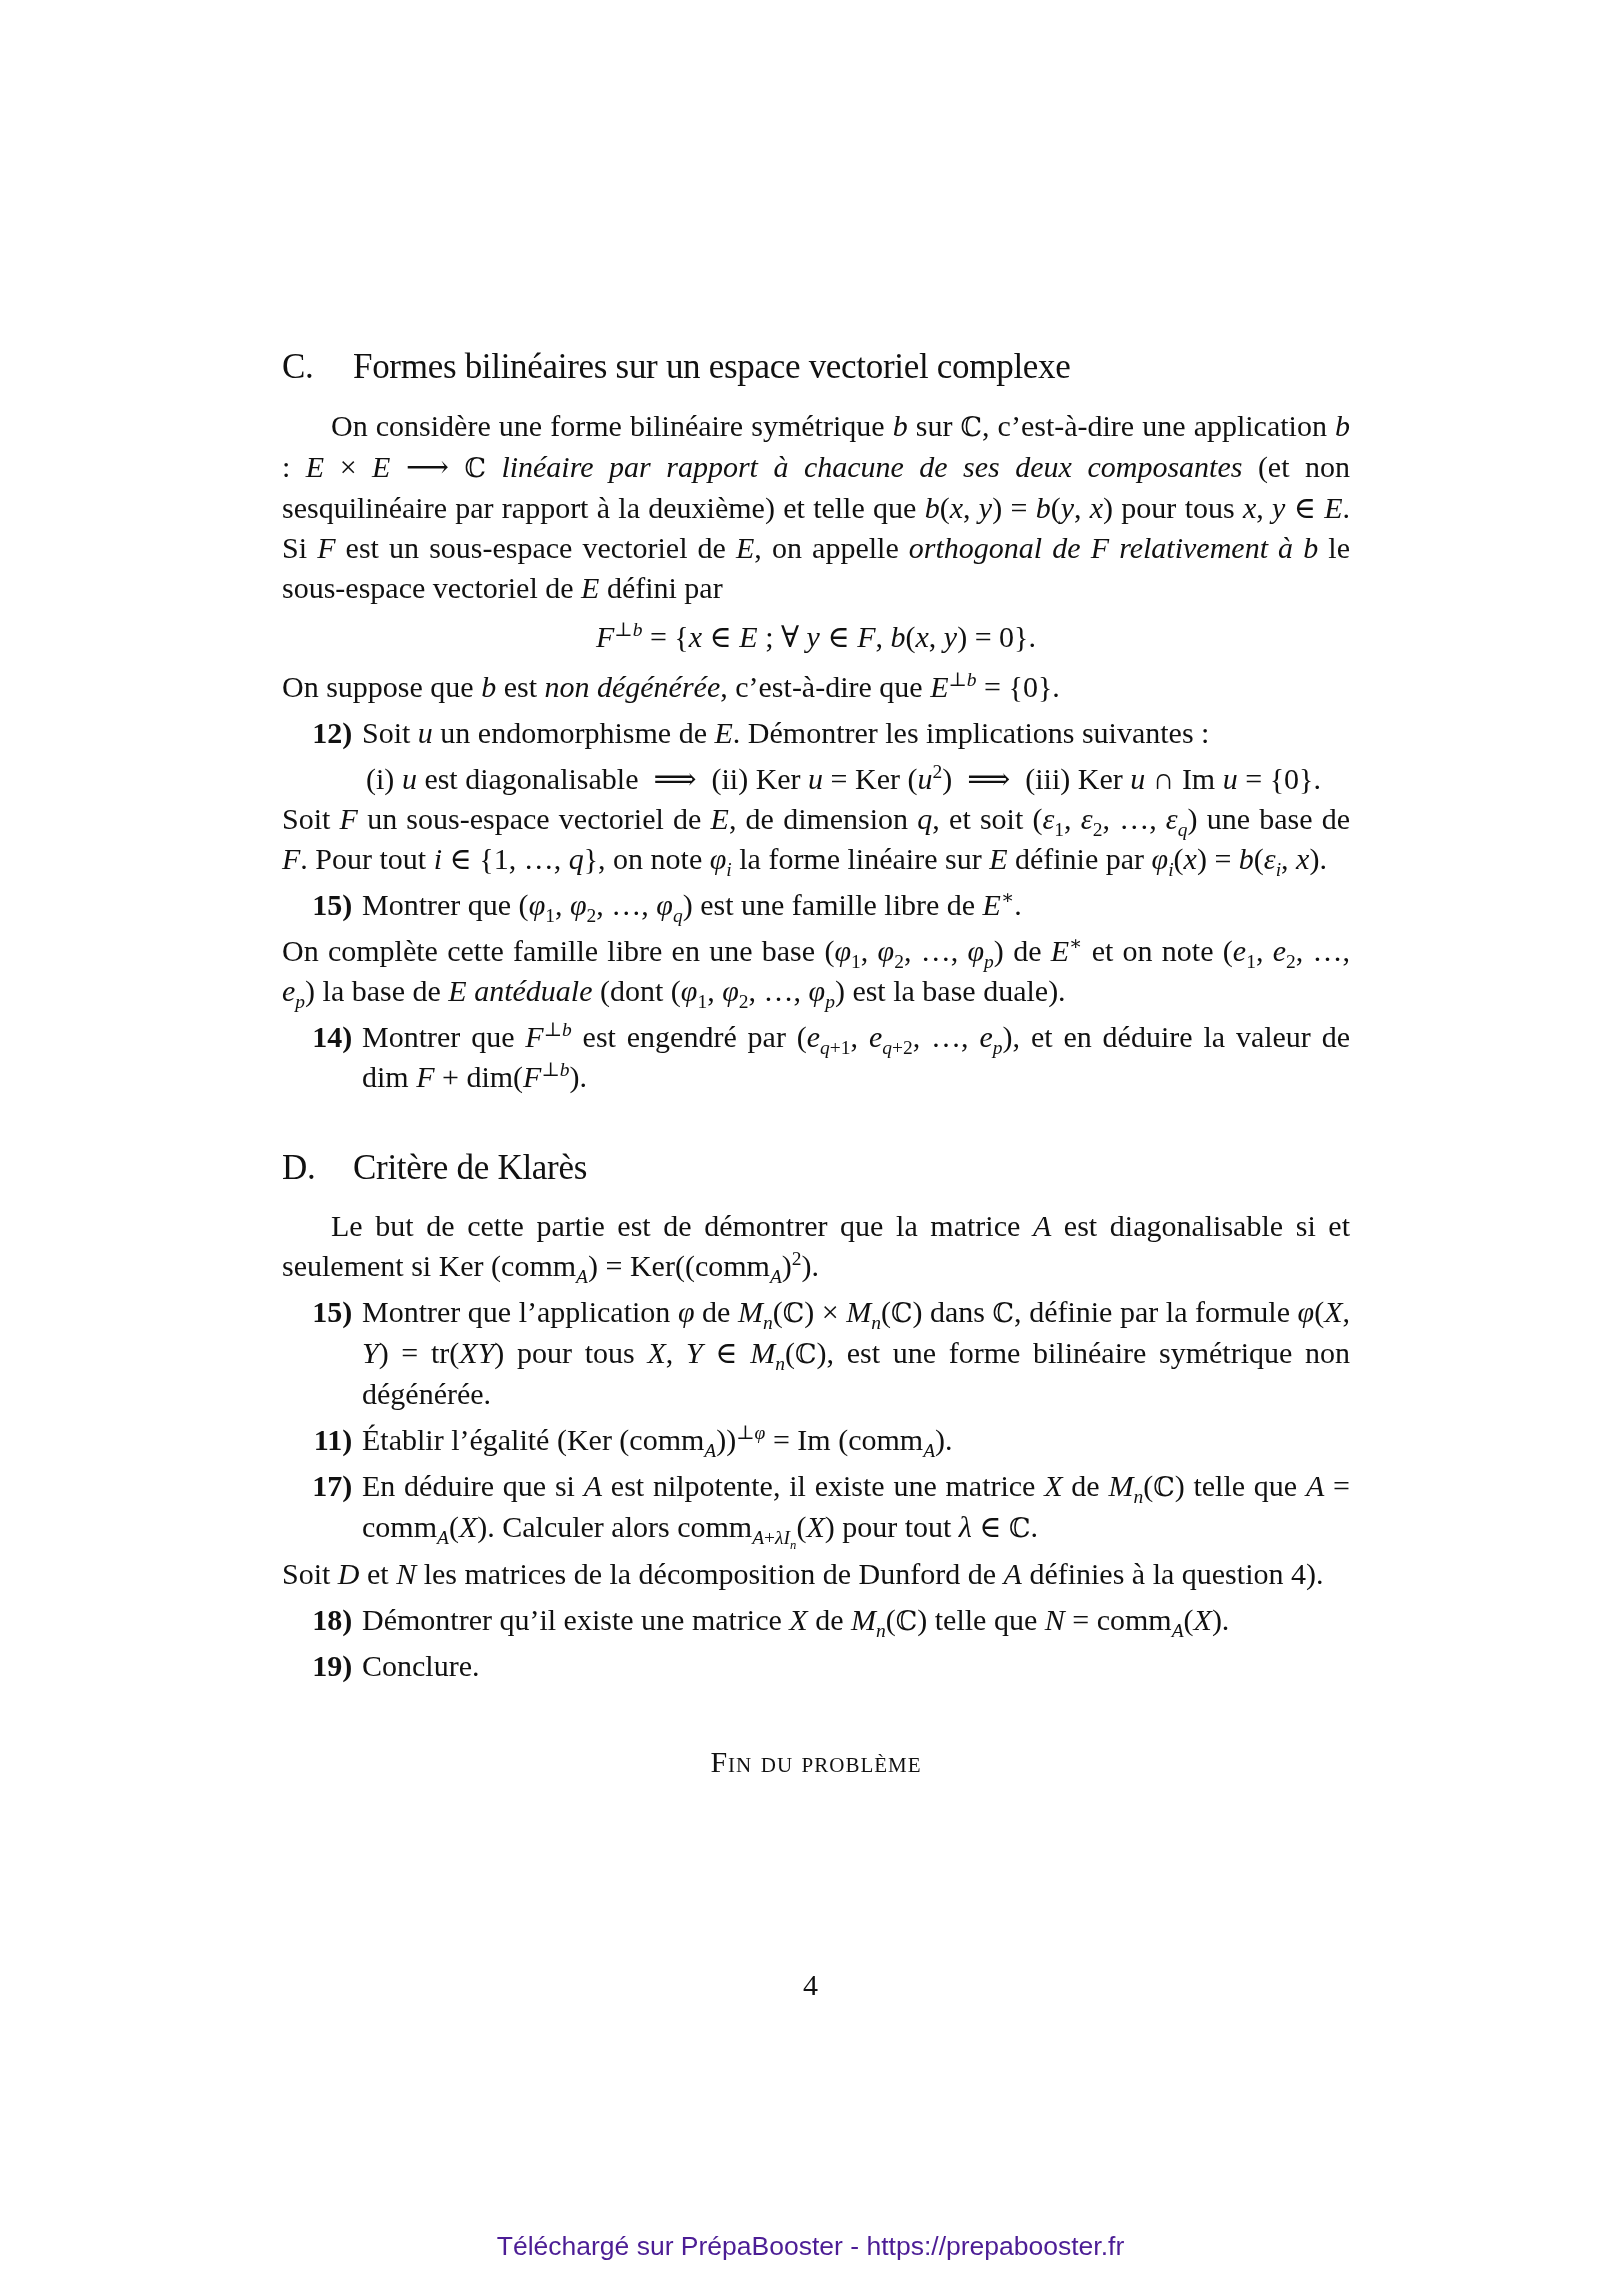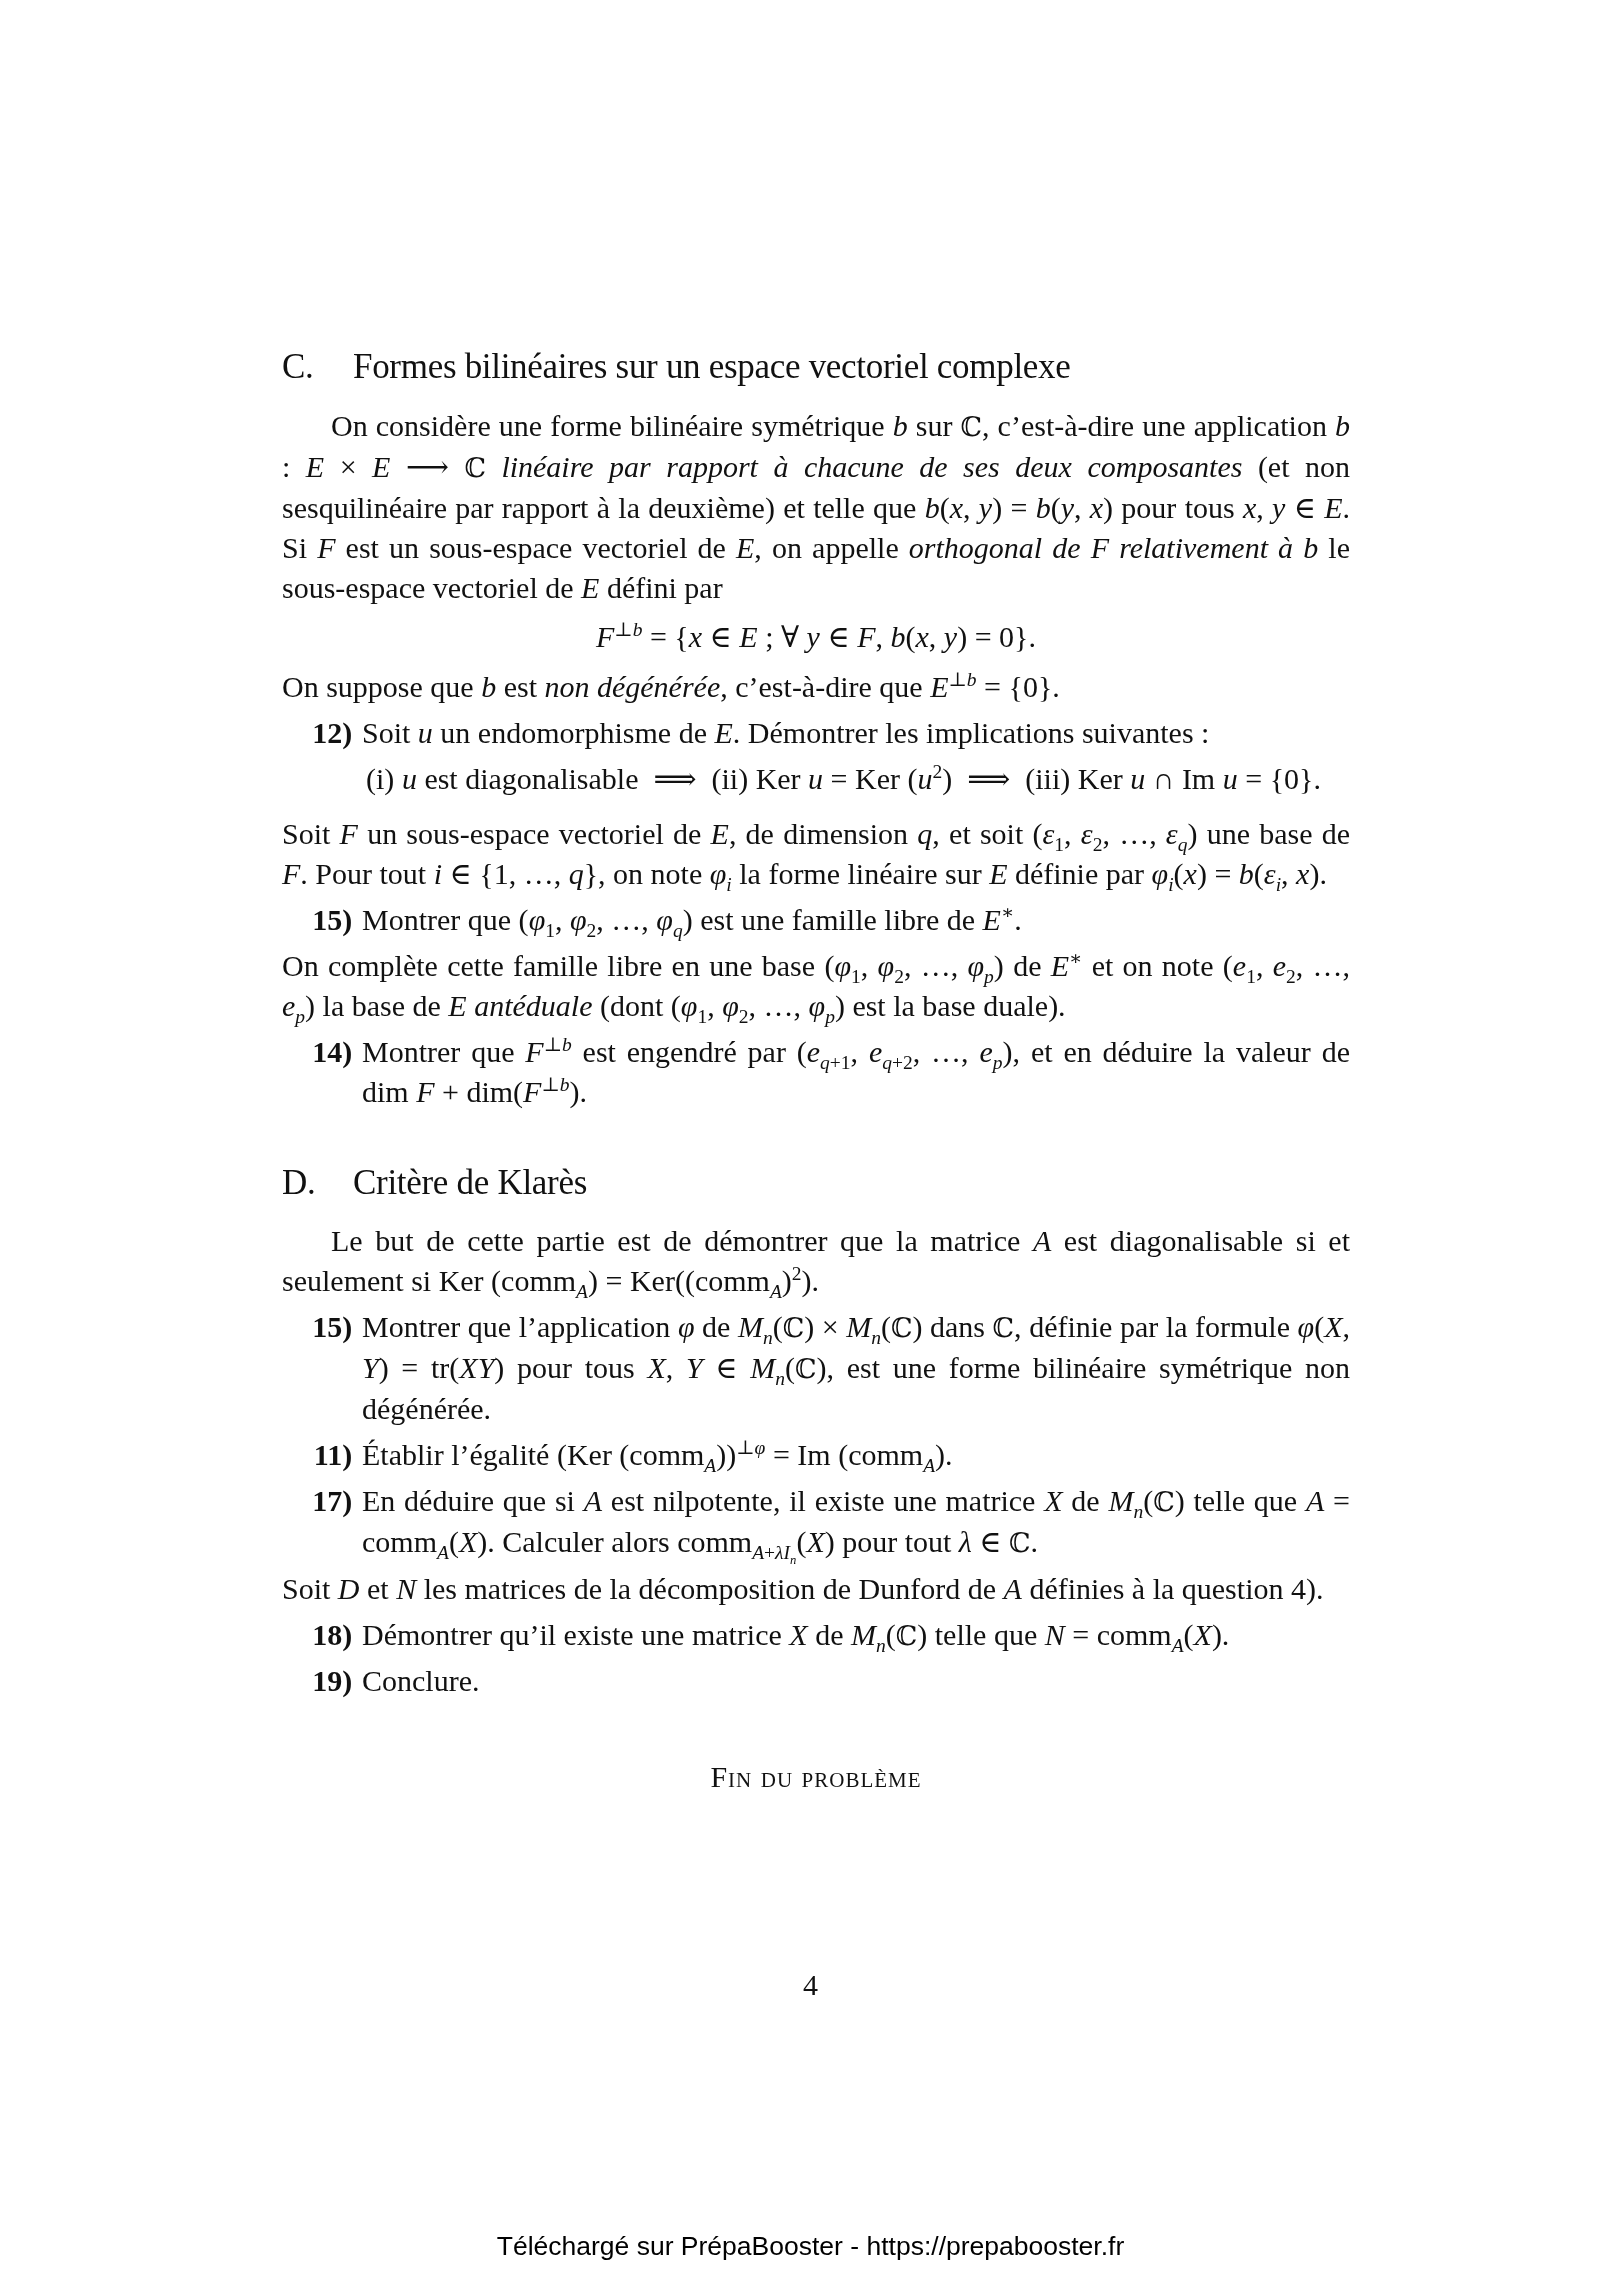--- a/index.html
+++ b/index.html
@@ -41,21 +41,21 @@
       text-align: center; margin-top: 56px; font-variant: small-caps;
       letter-spacing: 1px;
     }
     .pagenum {
       position: absolute; left: 0; right: 0; top: 1968px; text-align: center;
       font-family: "Liberation Serif", "DejaVu Serif", serif; font-size: 30px;
     }
     .footer {
       position: absolute; left: 0; right: 0; top: 2231px; text-align: center;
       font-family: "Liberation Sans", "DejaVu Sans", sans-serif; font-size: 26.5px;
-      color: #000000;
+      color: #4c1d95;
     }
   </style>
 </head>
 <body>
 
 <div class="page">
 
   <h2 class="section-title">
     <span class="letter">C.</span><span>Formes bilinéaires sur un espace vectoriel complexe</span>
   </h2>
@@ -76,21 +76,21 @@
   <div class="question">
     <span class="qnum">12)</span>
     <div class="qbody">
       Soit <i>u</i> un endomorphisme de <i>E</i>. Démontrer les implications suivantes :
     </div>
   </div>
   <div class="subline">
     (i) <i>u</i> est diagonalisable &nbsp;⟹&nbsp; (ii) Ker <i>u</i> = Ker (<i>u</i><sup>2</sup>) &nbsp;⟹&nbsp; (iii) Ker <i>u</i> ∩ Im <i>u</i> = {0}.
   </div>
 
-  <p class="para" style="margin-top:15px">
+  <p class="para" style="margin-top:0">
     Soit <i>F</i> un sous-espace vectoriel de <i>E</i>, de dimension <i>q</i>, et soit (<i>ε</i><sub>1</sub>, <i>ε</i><sub>2</sub>, …, <i>ε</i><sub><i>q</i></sub>) une base de <i>F</i>. Pour tout <i>i</i> ∈ {1, …, <i>q</i>}, on note <i>φ</i><sub><i>i</i></sub> la forme linéaire sur <i>E</i> définie par <i>φ</i><sub><i>i</i></sub>(<i>x</i>) = <i>b</i>(<i>ε</i><sub><i>i</i></sub>, <i>x</i>).
   </p>
 
   <div class="question">
     <span class="qnum">15)</span>
     <div class="qbody">
       Montrer que (<i>φ</i><sub>1</sub>, <i>φ</i><sub>2</sub>, …, <i>φ</i><sub><i>q</i></sub>) est une famille libre de <i>E</i><sup>∗</sup>.
     </div>
   </div>
 

